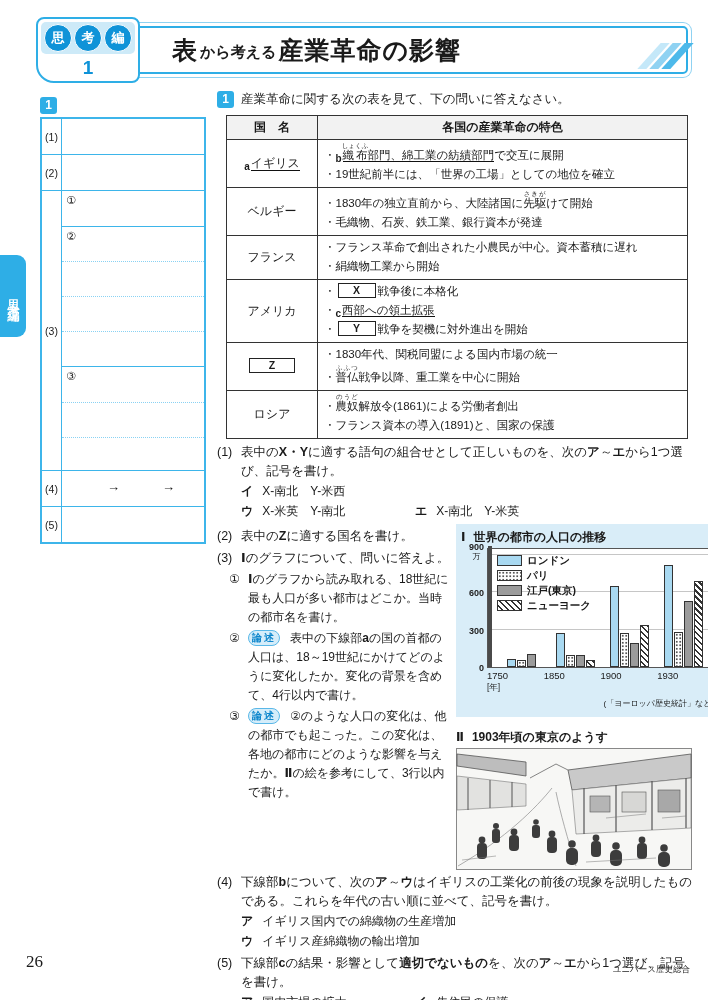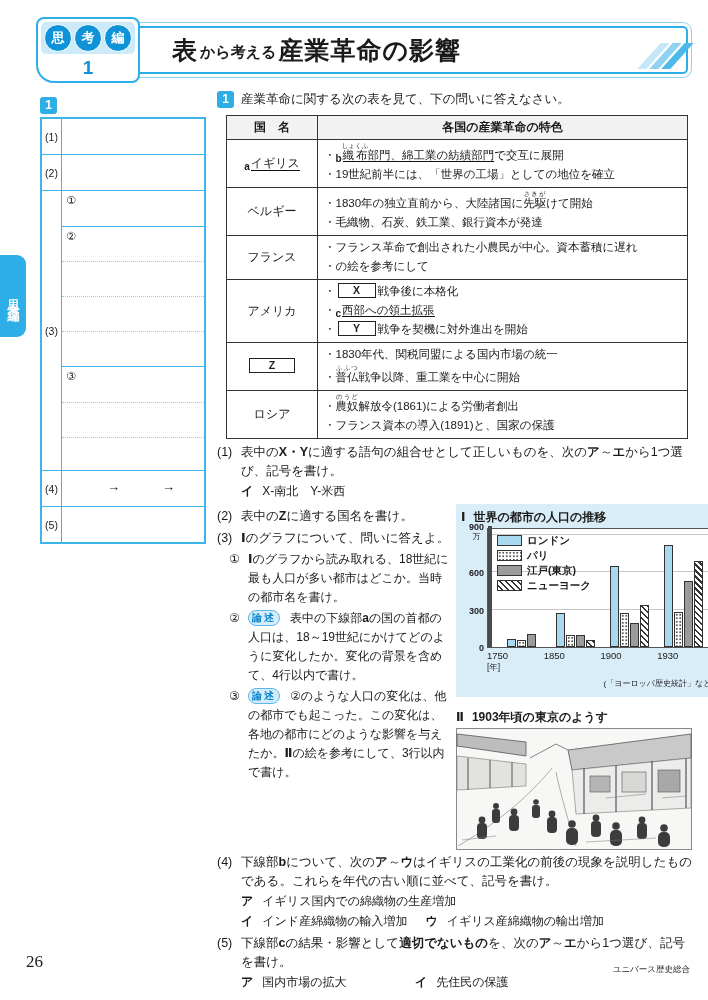--- a/index.html
+++ b/index.html
@@ -209,21 +209,21 @@
             <td class="c-country">ベルギー</td>
             <td class="c-feat">
               <div class="feat-line">・1830年の独立直前から、大陸諸国に<ruby>先駆<rt>さきが</rt></ruby>けて開始</div>
               <div class="feat-line">・毛織物、石炭、鉄工業、銀行資本が発達</div>
             </td>
           </tr>
           <tr>
             <td class="c-country">フランス</td>
             <td class="c-feat">
               <div class="feat-line">・フランス革命で創出された小農民が中心。資本蓄積に遅れ</div>
-              <div class="feat-line">・の絵を参考にして</div>
+              <div class="feat-line">・絹織物工業から開始</div>
             </td>
           </tr>
           <tr>
             <td class="c-country">アメリカ</td>
             <td class="c-feat">
               <div class="feat-line">・<span class="wbox">X</span>戦争後に本格化</div>
               <div class="feat-line">・<i class="sx">c</i><span class="ul">西部への領土拡張</span></div>
               <div class="feat-line">・<span class="wbox">Y</span>戦争を契機に対外進出を開始</div>
             </td>
           </tr>
@@ -244,20 +244,24 @@
         </tbody>
     </table>
 
     <div class="q">
       <span class="qlabel">(1)</span>
       <span>表中の<b>X・Y</b>に適する語句の組合せとして正しいものを、次の<b>ア</b>～<b>エ</b>から1つ選び、記号を書け。</span>
     </div>
     <div>
         <div class="opt-line">
           <span class="opt-item"><b class="opt-mark">イ</b><span class="opt-text">X-南北　Y-米西</span></span>
+        </div>
+        <div class="opt-line">
+          <span class="opt-item"><b class="opt-mark">ウ</b><span class="opt-text">X-米英　Y-南北</span></span>
+          <span class="opt-item"><b class="opt-mark">エ</b><span class="opt-text">X-南北　Y-米英</span></span>
         </div>
       </div>
 
     <div class="q3row" style="margin-top:3px">
       <div class="q3col">
         <div class="q">
           <span class="qlabel">(2)</span>
           <span>表中の<b>Z</b>に適する国名を書け。</span>
         </div>
         <div class="q">
@@ -403,21 +407,20 @@
 
     <div class="q">
       <span class="qlabel">(4)</span>
       <span>下線部<b>b</b>について、次の<b>ア</b>～<b>ウ</b>はイギリスの工業化の前後の現象を説明したものである。これらを年代の古い順に並べて、記号を書け。</span>
     </div>
     <div>
         <div class="opt-line">
           <span class="opt-item"><b class="opt-mark">ア</b><span class="opt-text">イギリス国内での綿織物の生産増加</span></span>
         </div>
         <div class="opt-line">
-          <span class="opt-item"><b class="opt-mark">イ</b><span class="opt-text">インド産綿織物の輸入増加</span></span>
           <span class="opt-item"><b class="opt-mark">ウ</b><span class="opt-text">イギリス産綿織物の輸出増加</span></span>
         </div>
       </div>
 
     <div class="q">
       <span class="qlabel">(5)</span>
       <span>下線部<b>c</b>の結果・影響として<b>適切でないもの</b>を、次の<b>ア</b>～<b>エ</b>から1つ選び、記号を書け。</span>
     </div>
     <div>
         <div class="opt-line">

